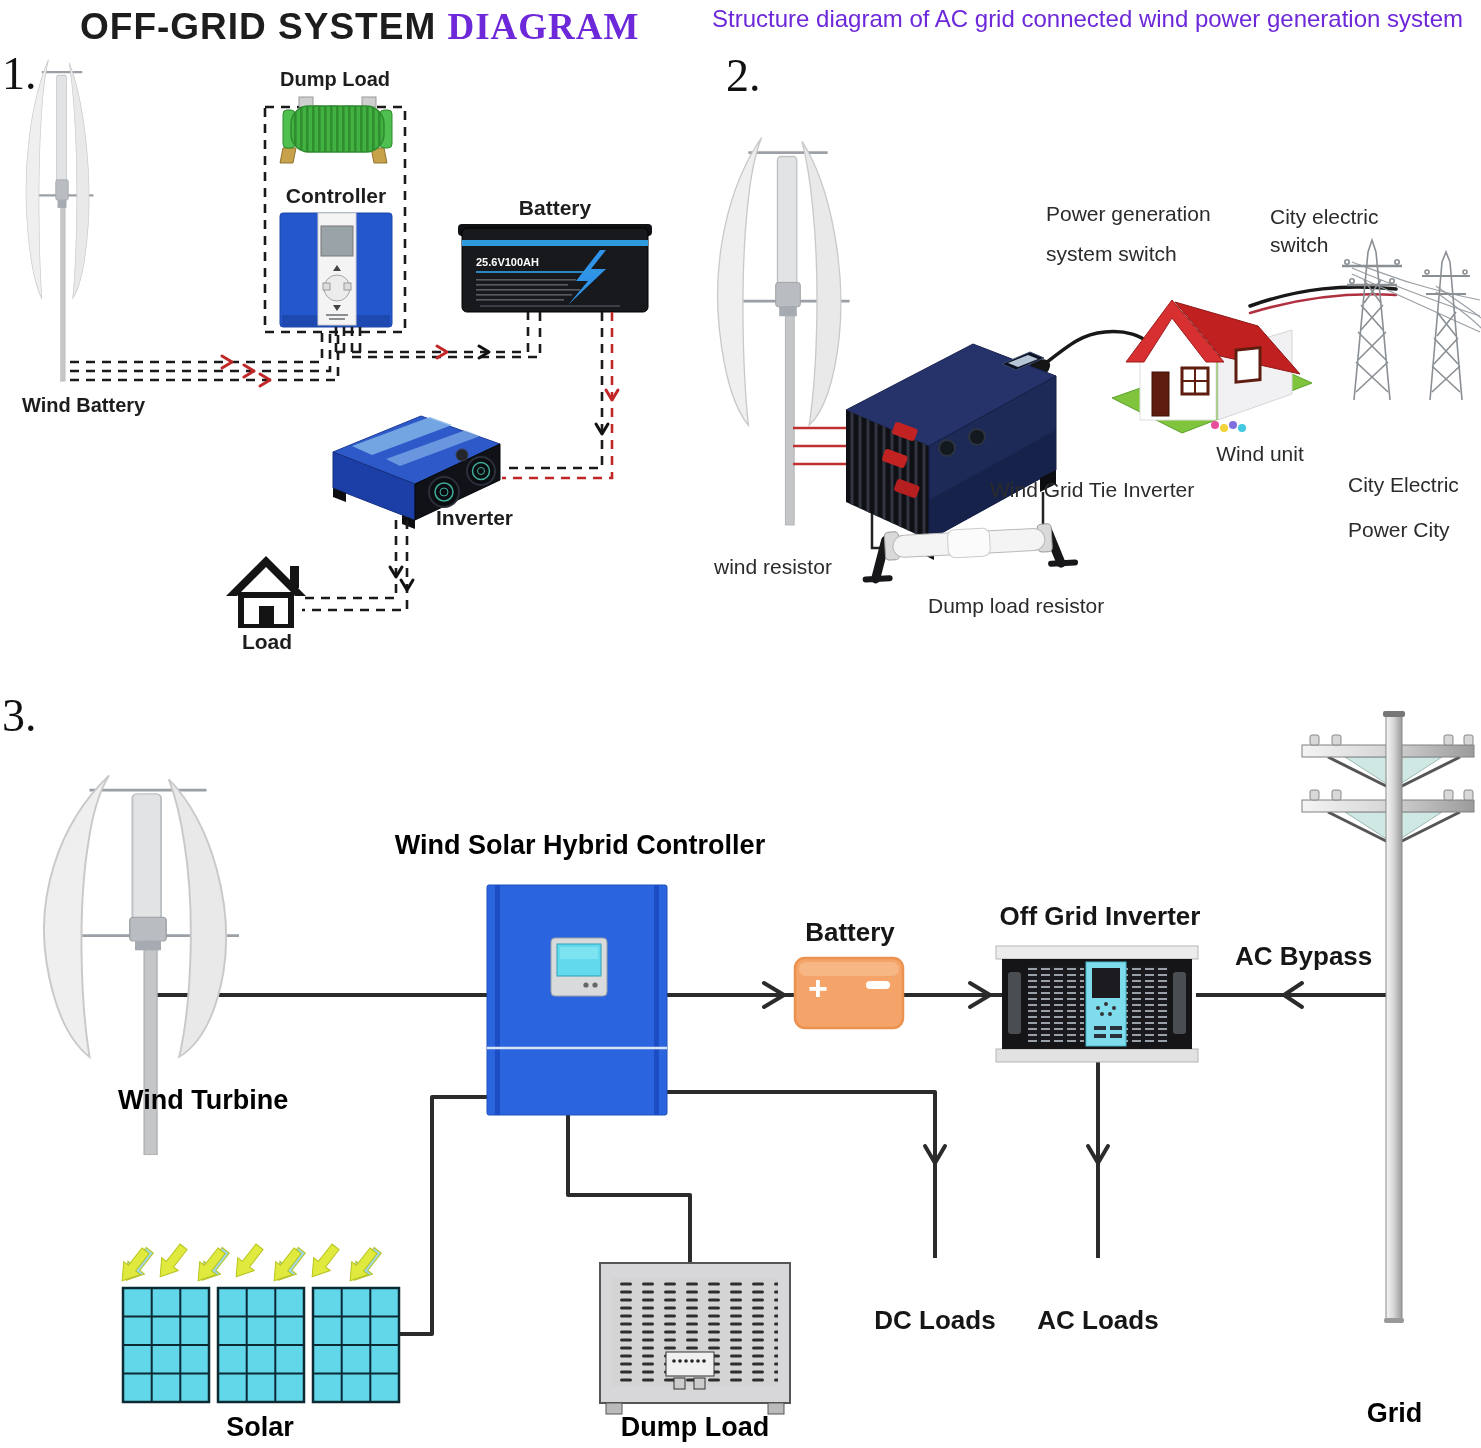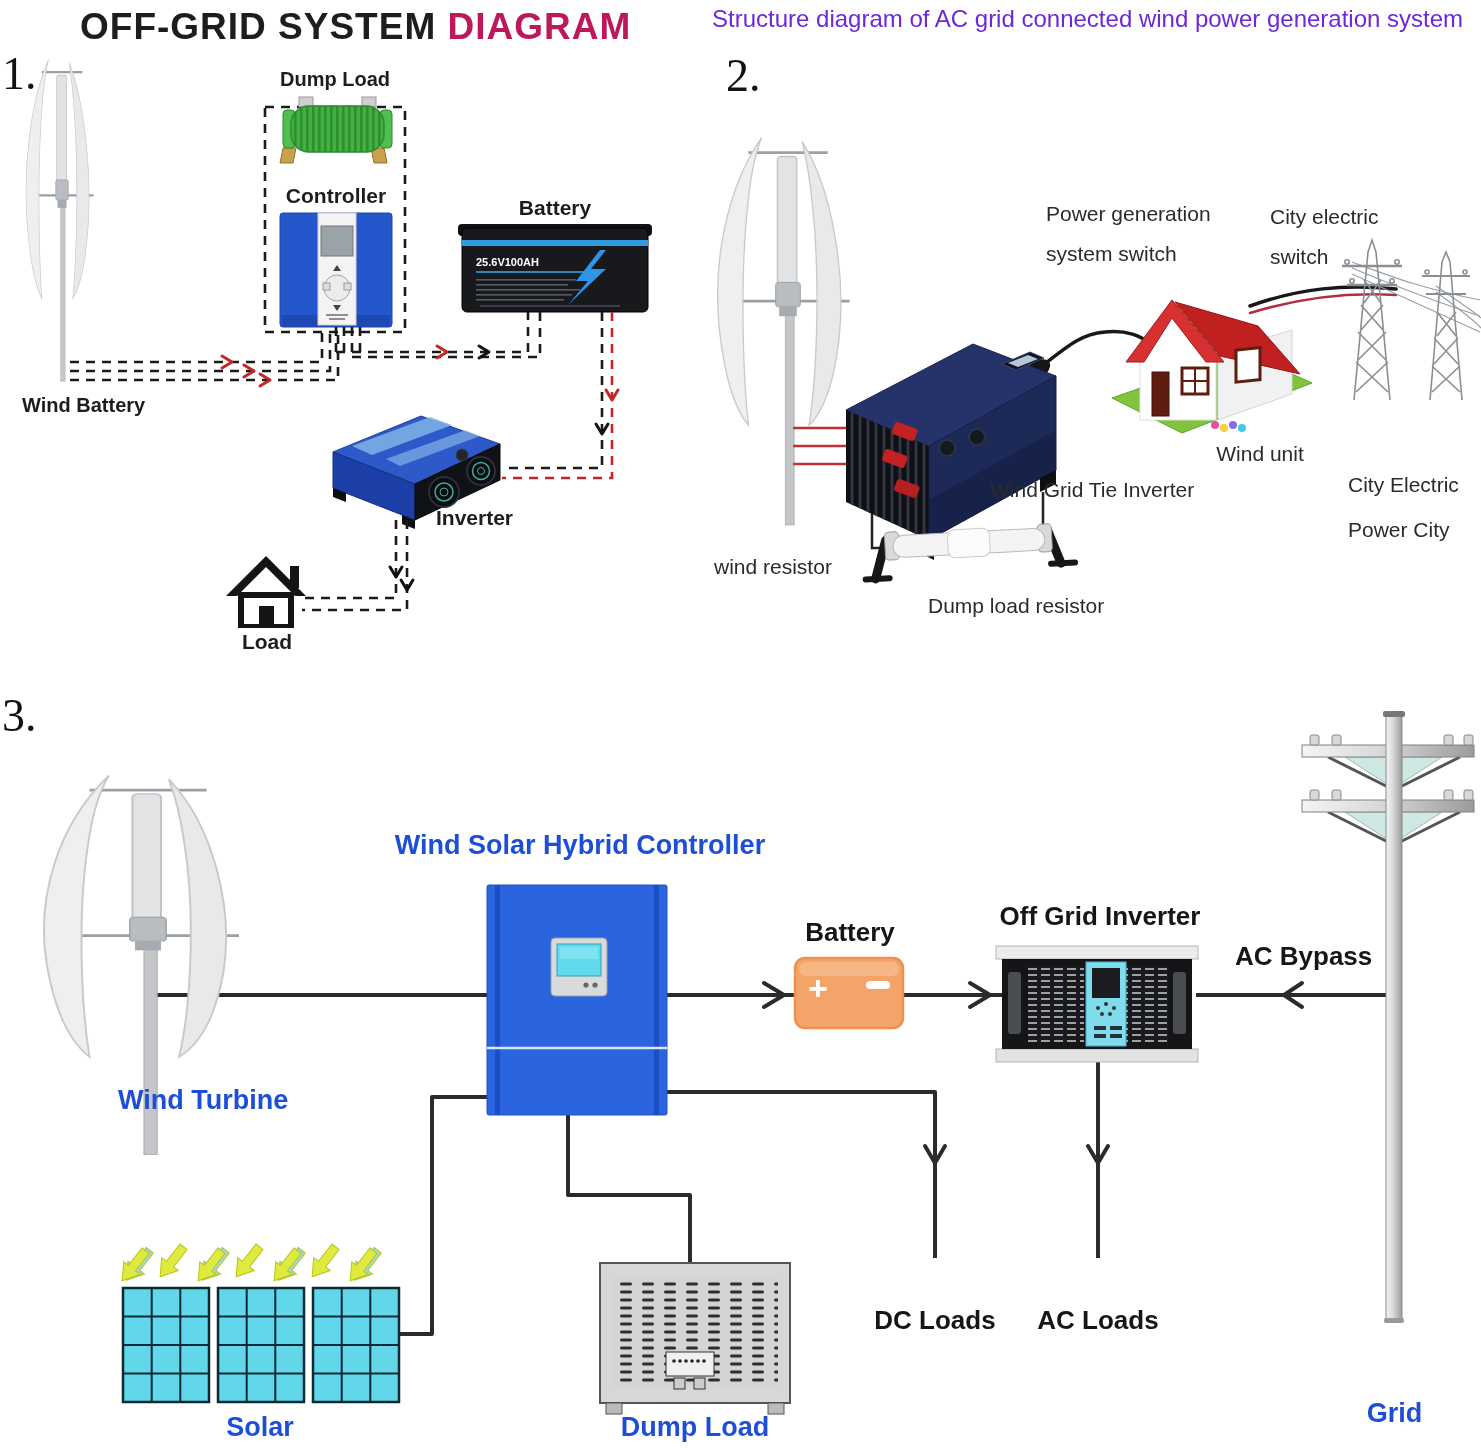--- a/index.html
+++ b/index.html
@@ -5,27 +5,27 @@
   html,body{margin:0;padding:0;}
   body{
     width:1481px;height:1448px;position:relative;background:#ffffff;
     font-family:"Liberation Sans",sans-serif;overflow:hidden;
   }
   #art{position:absolute;left:0;top:0;z-index:0;}
   .lbl{position:absolute;z-index:2;color:#1d1d1d;white-space:nowrap;line-height:1.15;}
   .ctr{text-align:center;}
   .num{font-family:"Liberation Serif",serif;font-size:46px;font-weight:400;color:#111;}
   .t1{font-size:37px;font-weight:900;letter-spacing:1px;font-family:"Liberation Sans",sans-serif;}
-  .t1 .green{color:#be185d;}
+  .t1 .green{color:#6d28d9;font-family:Liberation Serif, serif;}
   .b20{font-weight:bold;font-size:20px;}
   .b21{font-weight:bold;font-size:21px;}
   .r21{font-size:21px;font-weight:400;color:#2b2b2b;margin-top:20px;}
   .t2{font-size:24px;font-weight:400;color:#6d28d9;}
   .b26{font-weight:bold;font-size:26px;color:#161616;}
-  .b27{font-weight:bold;font-size:27px;color:#1d4ed8;}
+  .b27{font-weight:bold;font-size:27px;color:#000000;}
   .dashb{fill:none;stroke:#1a1a1a;stroke-width:2.6;stroke-dasharray:9 7;}
   .dashr{fill:none;stroke:#c22727;stroke-width:2.6;stroke-dasharray:9 7;}
   .chb{fill:none;stroke:#111;stroke-width:3;stroke-linecap:round;stroke-linejoin:round;}
   .chr{fill:none;stroke:#c22727;stroke-width:3;stroke-linecap:round;stroke-linejoin:round;}
   .w2{fill:none;stroke:#222;stroke-width:2.5;}
   .w2t{fill:none;stroke:#181818;stroke-width:3.5;stroke-linecap:round;}
   .wr{fill:none;stroke:#c03030;stroke-width:2.5;}
   .wrt{fill:none;stroke:#b03040;stroke-width:2.5;stroke-linecap:round;}
   .w3{fill:none;stroke:#2b2b2b;stroke-width:4;stroke-linejoin:round;}
   .ch3{fill:none;stroke:#2b2b2b;stroke-width:4;stroke-linecap:round;stroke-linejoin:round;}
@@ -434,21 +434,21 @@
 <div class="lbl b21 ctr" style="left:490px;top:196px;width:130px;">Battery</div>
 <div class="lbl b20" style="left:22px;top:394px;">Wind Battery</div>
 <div class="lbl b21" style="left:436px;top:506px;">Inverter</div>
 <div class="lbl b21 ctr" style="left:232px;top:630px;width:70px;">Load</div>
 
 <div class="lbl t2" style="left:712px;top:5px;width:762px;">Structure diagram of AC grid connected wind power generation system</div>
 <div class="lbl num" style="left:726px;top:50px;">2.</div>
 <div class="lbl r21" style="left:1046px;top:182px;">Power generation</div>
 <div class="lbl r21" style="left:1046px;top:222px;">system switch</div>
 <div class="lbl r21" style="left:1270px;top:185px;">City electric</div>
-<div class="lbl r21" style="left:1270px;top:225px;">switch</div>
+<div class="lbl r21" style="left:1270px;top:213px;">switch</div>
 <div class="lbl r21 ctr" style="left:1150px;top:422px;width:220px;">Wind unit</div>
 <div class="lbl r21" style="left:990px;top:458px;">Wind Grid Tie Inverter</div>
 <div class="lbl r21" style="left:1348px;top:453px;">City Electric</div>
 <div class="lbl r21" style="left:1348px;top:498px;">Power City</div>
 <div class="lbl r21" style="left:714px;top:535px;">wind resistor</div>
 <div class="lbl r21" style="left:928px;top:574px;">Dump load resistor</div>
 
 <div class="lbl num" style="left:2px;top:690px;">3.</div>
 <div class="lbl b27 ctr" style="left:330px;top:830px;width:500px;">Wind Solar Hybrid Controller</div>
 <div class="lbl b27" style="left:118px;top:1045px;margin-top:40px;">Wind Turbine</div>

